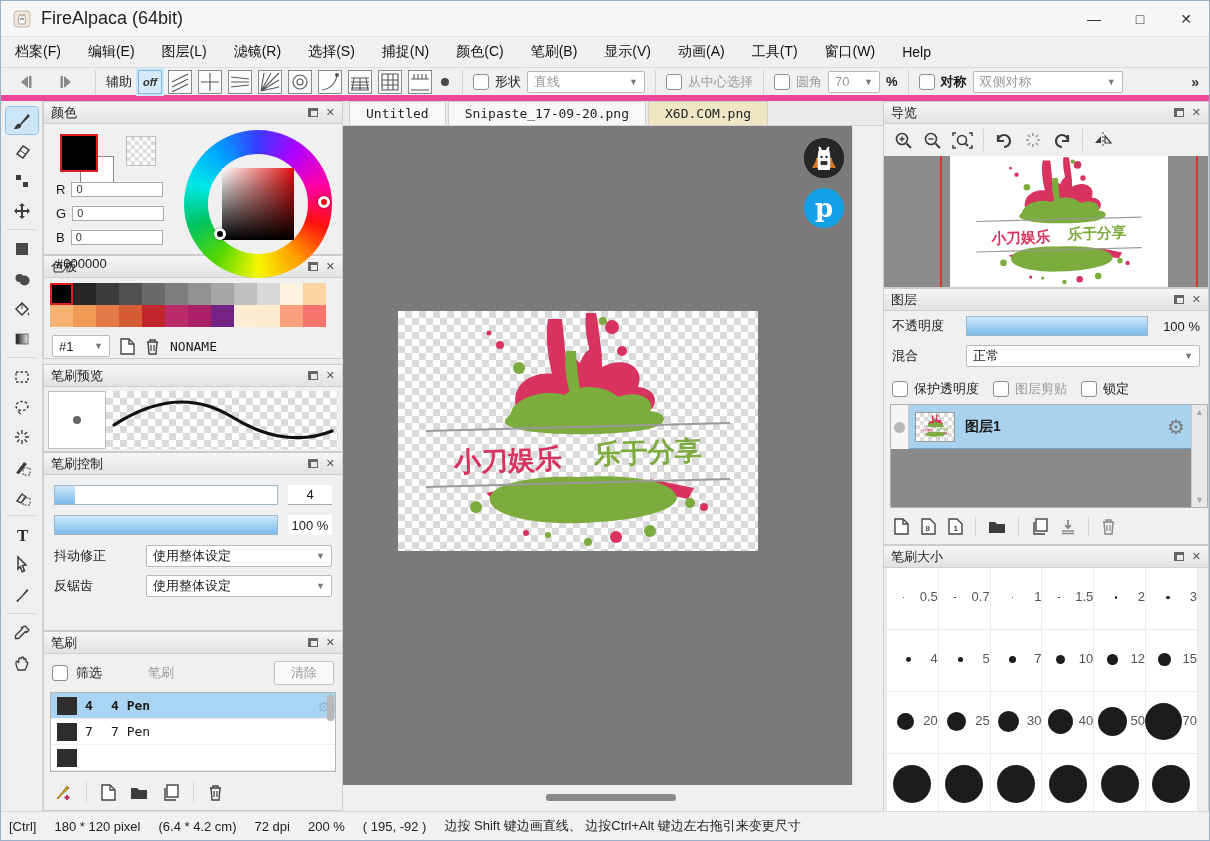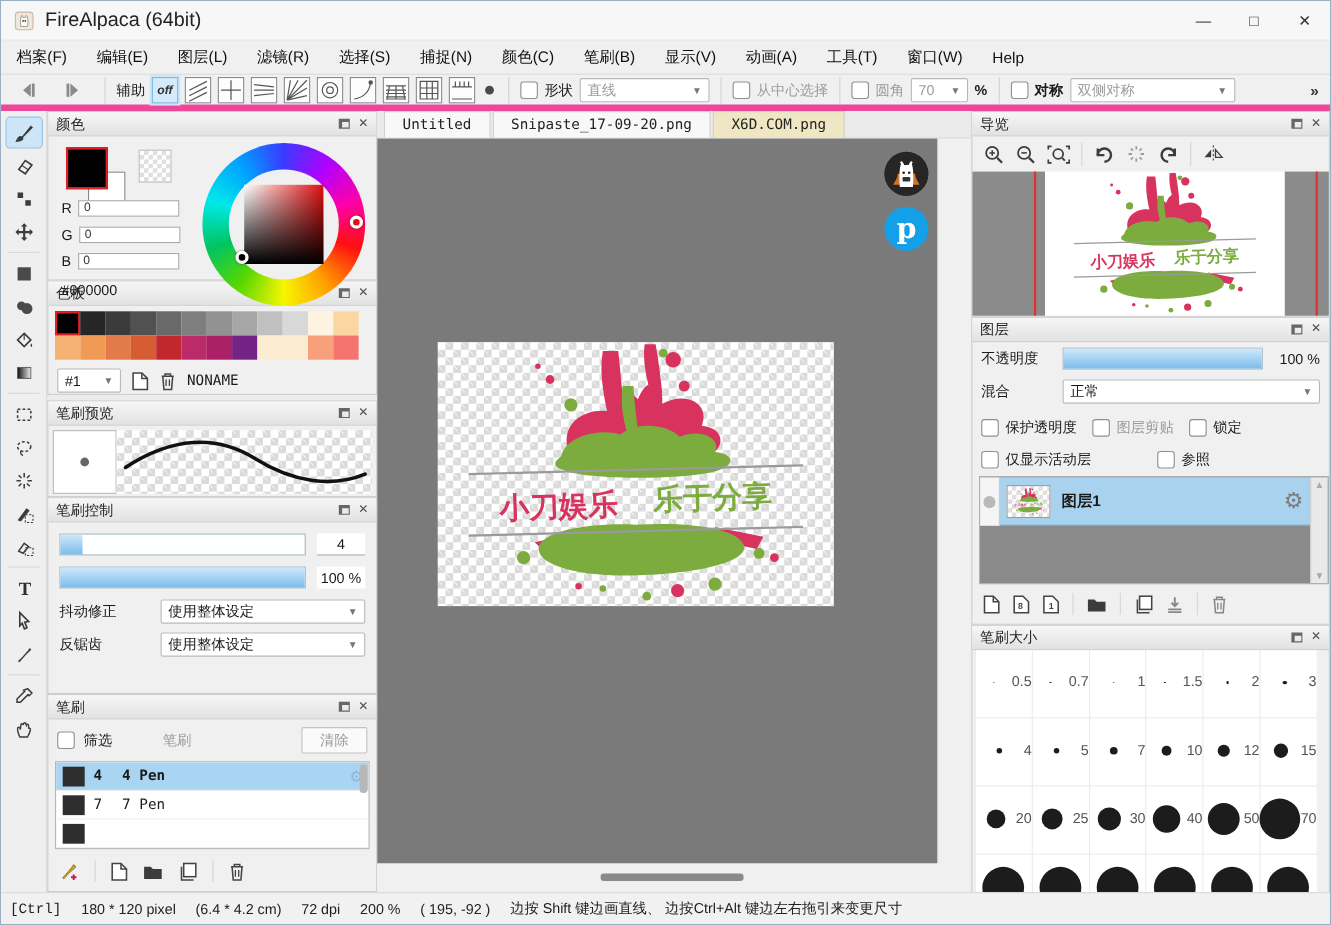--- a/index.html
+++ b/index.html
@@ -142,21 +142,21 @@
 
   
   .bs-grid { flex:1; background:#fff; margin:0 10px 0 2px; overflow:hidden; position:relative; border-left:1px solid #e5e5e5; }
   .bs-row { display:flex; }
   .bs-cell { width:16.66%; height:62px; border-right:1px solid #ececec; border-bottom:1px solid #ececec; display:flex; flex-direction:row; align-items:center; justify-content:flex-end; padding-bottom:2px; }
   .bs-dotwrap { flex:1; display:flex; align-items:center; justify-content:center; }
   .bs-dot { border-radius:50%; background:#1c1c1c; }
   .bs-label { font-size:13px; color:#555; height:18px; }
   .bs-foot { height:24px; display:flex; align-items:center; padding:0 8px; border-top:1px solid #ddd; font-size:13px; color:#333; position:relative; }
 
-  .mono { font-family:Liberation Mono, monospace; }
+  .mono { font-family:Liberation Sans, sans-serif; }
   svg { overflow:visible; }
 </style>
 </head>
 <body>
 
 <svg width="0" height="0" style="position:absolute">
   <symbol id="splash" viewBox="0 0 360 240">
     <g fill="#d8335f">
       <path d="M150,8 C146,30 152,55 158,80 L172,82 C168,52 166,25 164,8 Z"></path>
       <path d="M188,2 C186,18 190,34 194,48 L204,46 C202,28 200,12 198,2 Z"></path>
@@ -793,30 +793,20 @@
           </span>
         <span class="lcheck graytxt">
             <span class="cb"></span>
             <span>图层剪贴</span>
           </span>
         <span class="lcheck">
             <span class="cb"></span>
             <span>锁定</span>
           </span>
       </div>
-      <div class="lr-row" style="margin-top:6px;gap:14px">
-        <span class="lcheck">
-            <span class="cb"></span>
-            <span>仅显示活动层</span>
-          </span>
-        <span class="lcheck" style="margin-left:46px">
-            <span class="cb"></span>
-            <span>参照</span>
-          </span>
-      </div>
       <div class="layerlist">
         <div class="llvis">
             <span class="dot"></span>
           </div>
         <div class="llmain">
           <div class="llrow">
             <div class="llthumb checker-sm"><svg viewBox="0 0 360 240" width="38" height="28">
                   <use href="#splash"></use>
                 </svg></div>
             <span class="llname">图层1</span>

